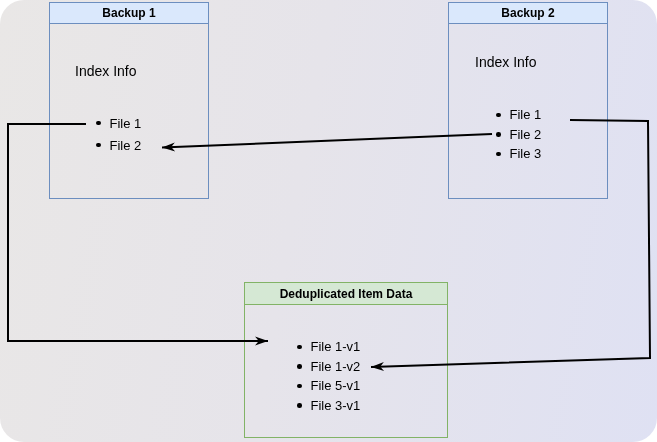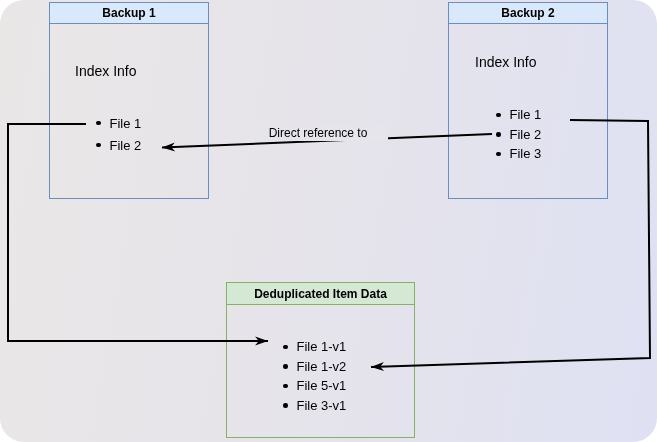--- a/index.html
+++ b/index.html
@@ -11,31 +11,31 @@
   }
   .node{position:absolute;border:1.5px solid;box-sizing:border-box;background:transparent;z-index:1;}
   .node-header{display:flex;align-items:center;justify-content:center;
     font-weight:bold;font-size:12px;border-bottom:1.5px solid;box-sizing:border-box;}
   .blue{border-color:#6C8EBF;}
   .blue .node-header{background:#DAE8FC;border-color:#6C8EBF;height:21px;}
   .green{border-color:#82B366;}
   .green .node-header{background:#D5E8D4;border-color:#82B366;height:22px;}
   #backup1{left:49px;top:2px;width:160px;height:197px;}
   #backup2{left:448px;top:2px;width:160px;height:197px;}
-  #dedup{left:226px;top:282px;width:189px;height:156px;}
+  #dedup{left:244px;top:282px;width:204px;height:156px;}
   .section-label{position:absolute;font-size:14px;line-height:18px;z-index:2;}
   #b1-section{left:75px;top:62px;}
   #b2-section{left:475px;top:53px;}
   .list{position:absolute;font-size:13px;z-index:2;}
   .li{display:flex;align-items:center;}
   #b1-list{left:96px;top:112px;}
   #b1-list .li{height:22px;}
   #b2-list{left:496px;top:105px;}
   #b2-list .li{height:19.5px;}
-  #dedup-list{left:283px;top:337px;}
+  #dedup-list{left:297px;top:337px;}
   #dedup-list .li{height:19.5px;}
   .dot{width:4.5px;height:4.5px;border-radius:50%;background:#000;margin-right:9px;flex:none;}
   #edges{position:absolute;left:0;top:0;z-index:5;pointer-events:none;}
   .edge-label{
     position:absolute;left:248px;top:126px;width:140px;z-index:6;
     text-align:center;font-size:12px;line-height:15px;background:#E6E5EC;
   }
 </style>
 </head>
 <body>
@@ -109,16 +109,15 @@
       <marker id="arrow" markerUnits="userSpaceOnUse" markerWidth="15" markerHeight="11" refX="14" refY="5.5" orient="auto">
         <path d="M1,1 L14,5.5 L1,10 L4.8,5.5 Z" fill="#000"></path>
       </marker>
     </defs>
     <path d="M492,134 L162,147.5" fill="none" stroke="#000" stroke-width="2" marker-end="url(#arrow)"></path>
     <path d="M86,124 L8,124 L8,341 L268,341" fill="none" stroke="#000" stroke-width="2" marker-end="url(#arrow)"></path>
     <path d="M570,120 L648,121 L650,358 L371,367" fill="none" stroke="#000" stroke-width="2" marker-end="url(#arrow)"></path>
   </svg>
 
   <div class="edge-label">
-    <div>Direct reference to</div>
   </div>
 
 </div>
 
 </body></html>

